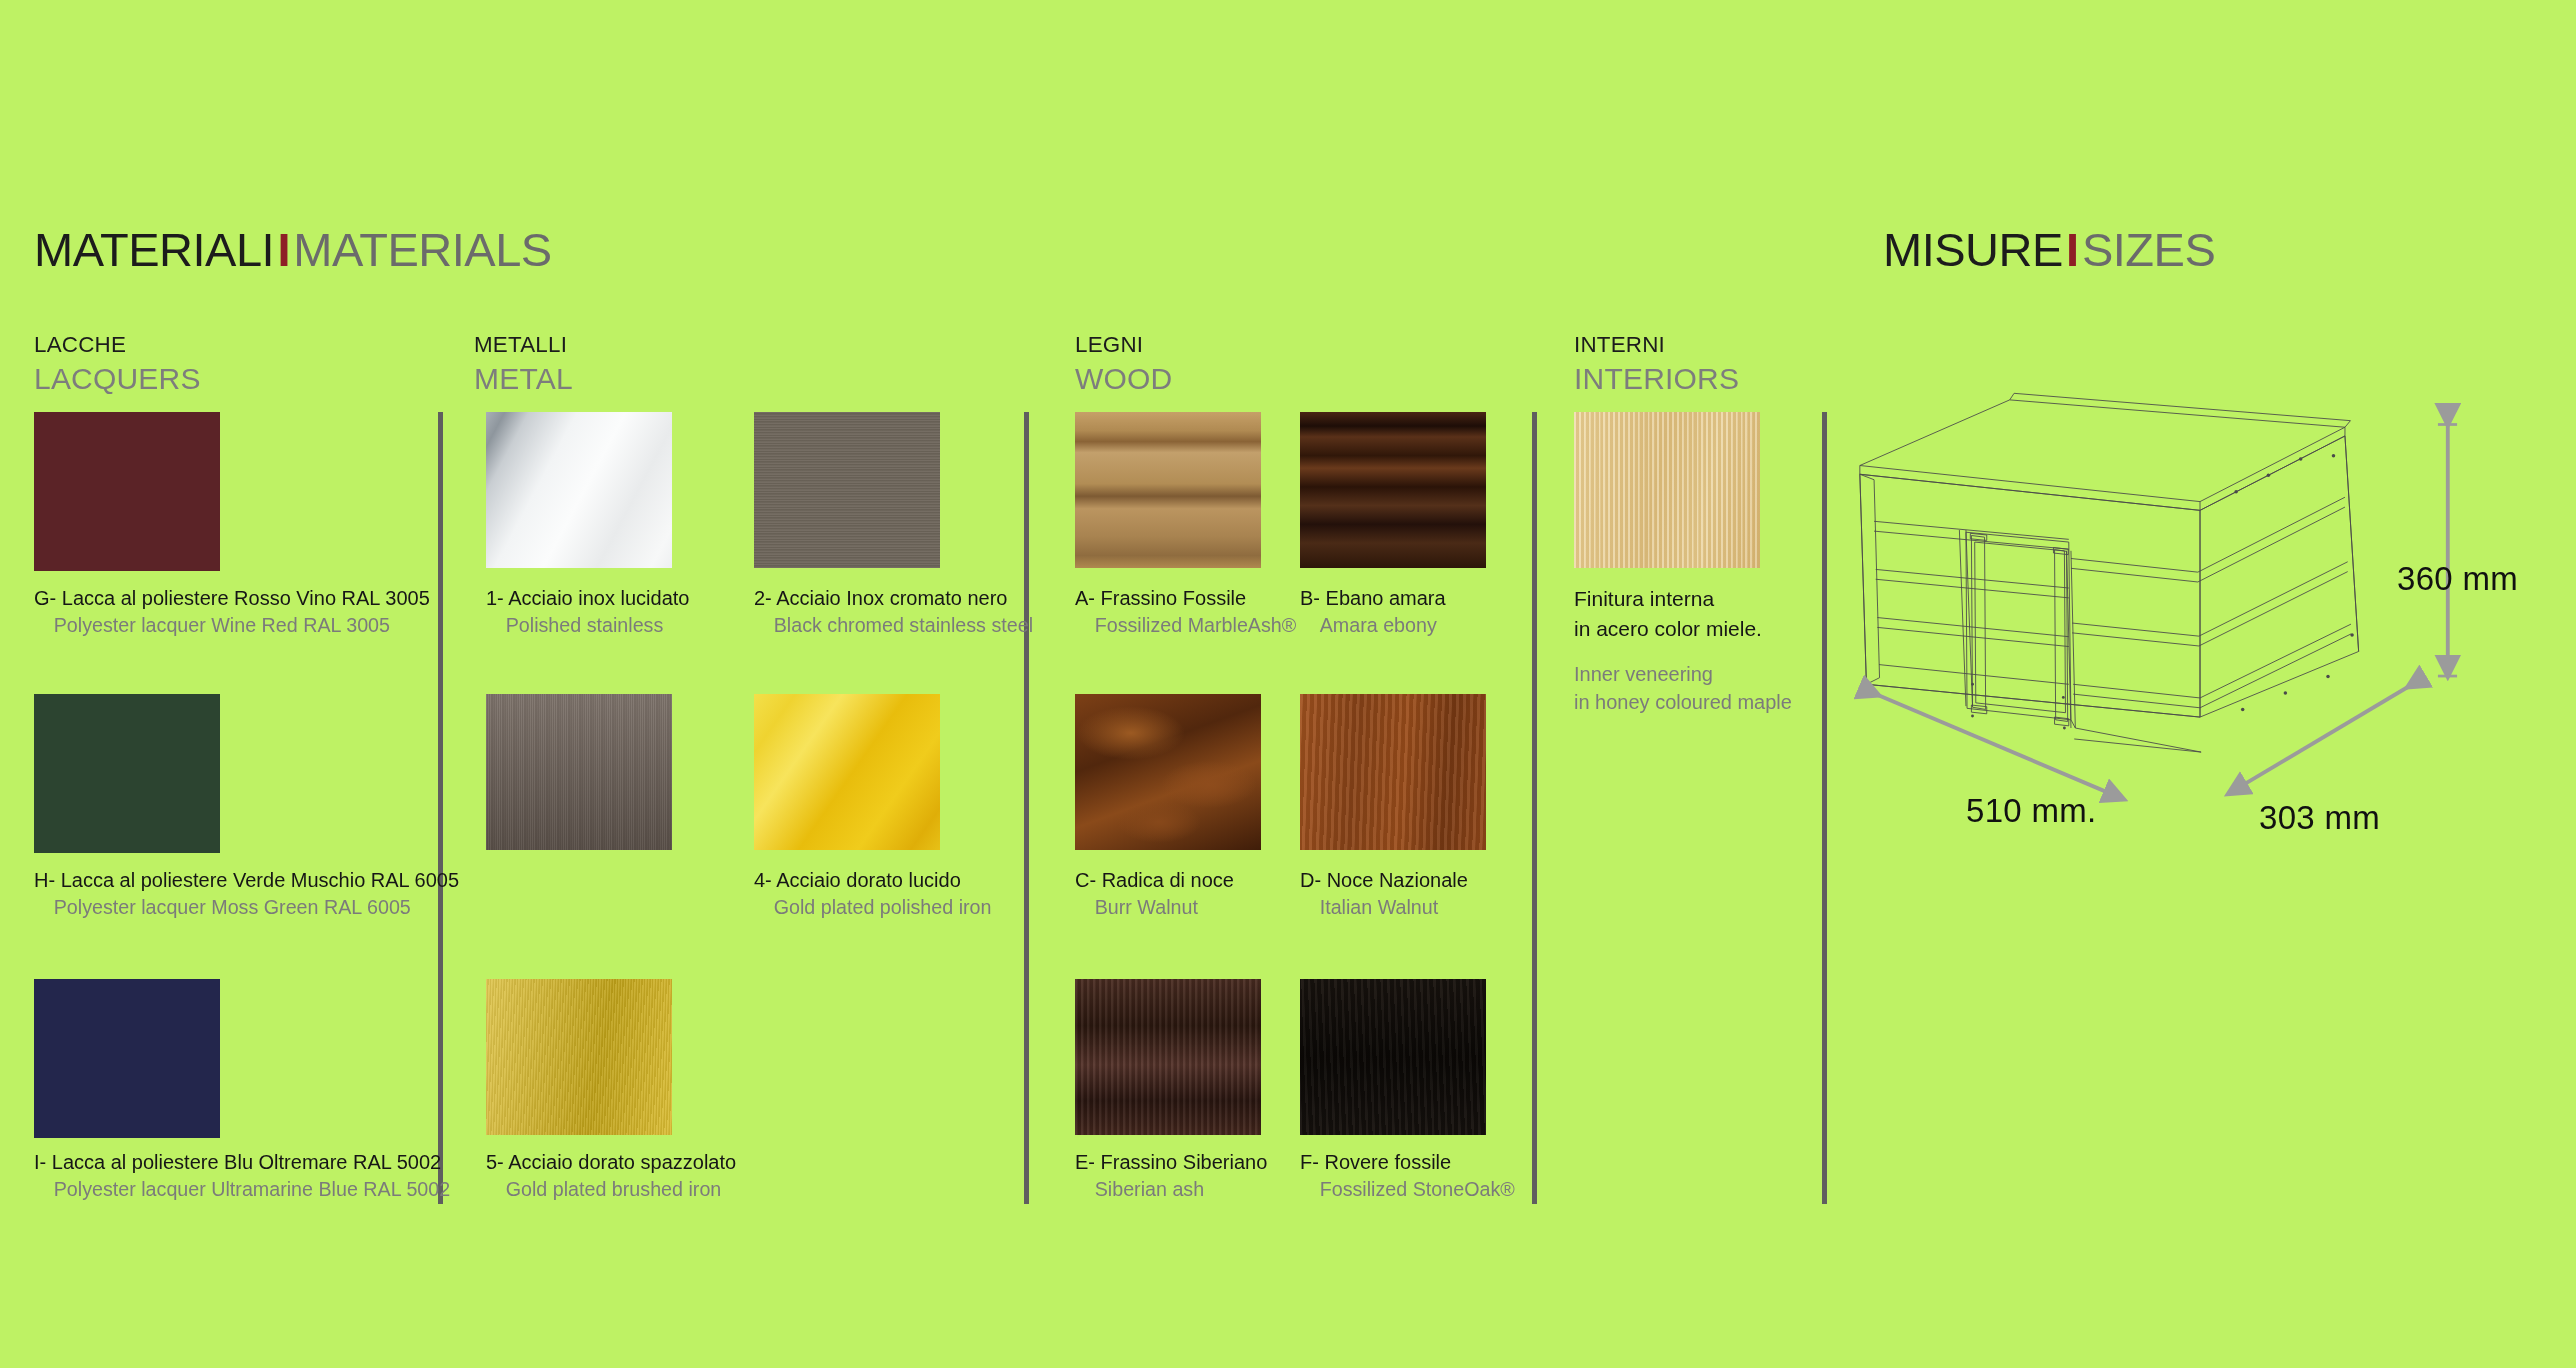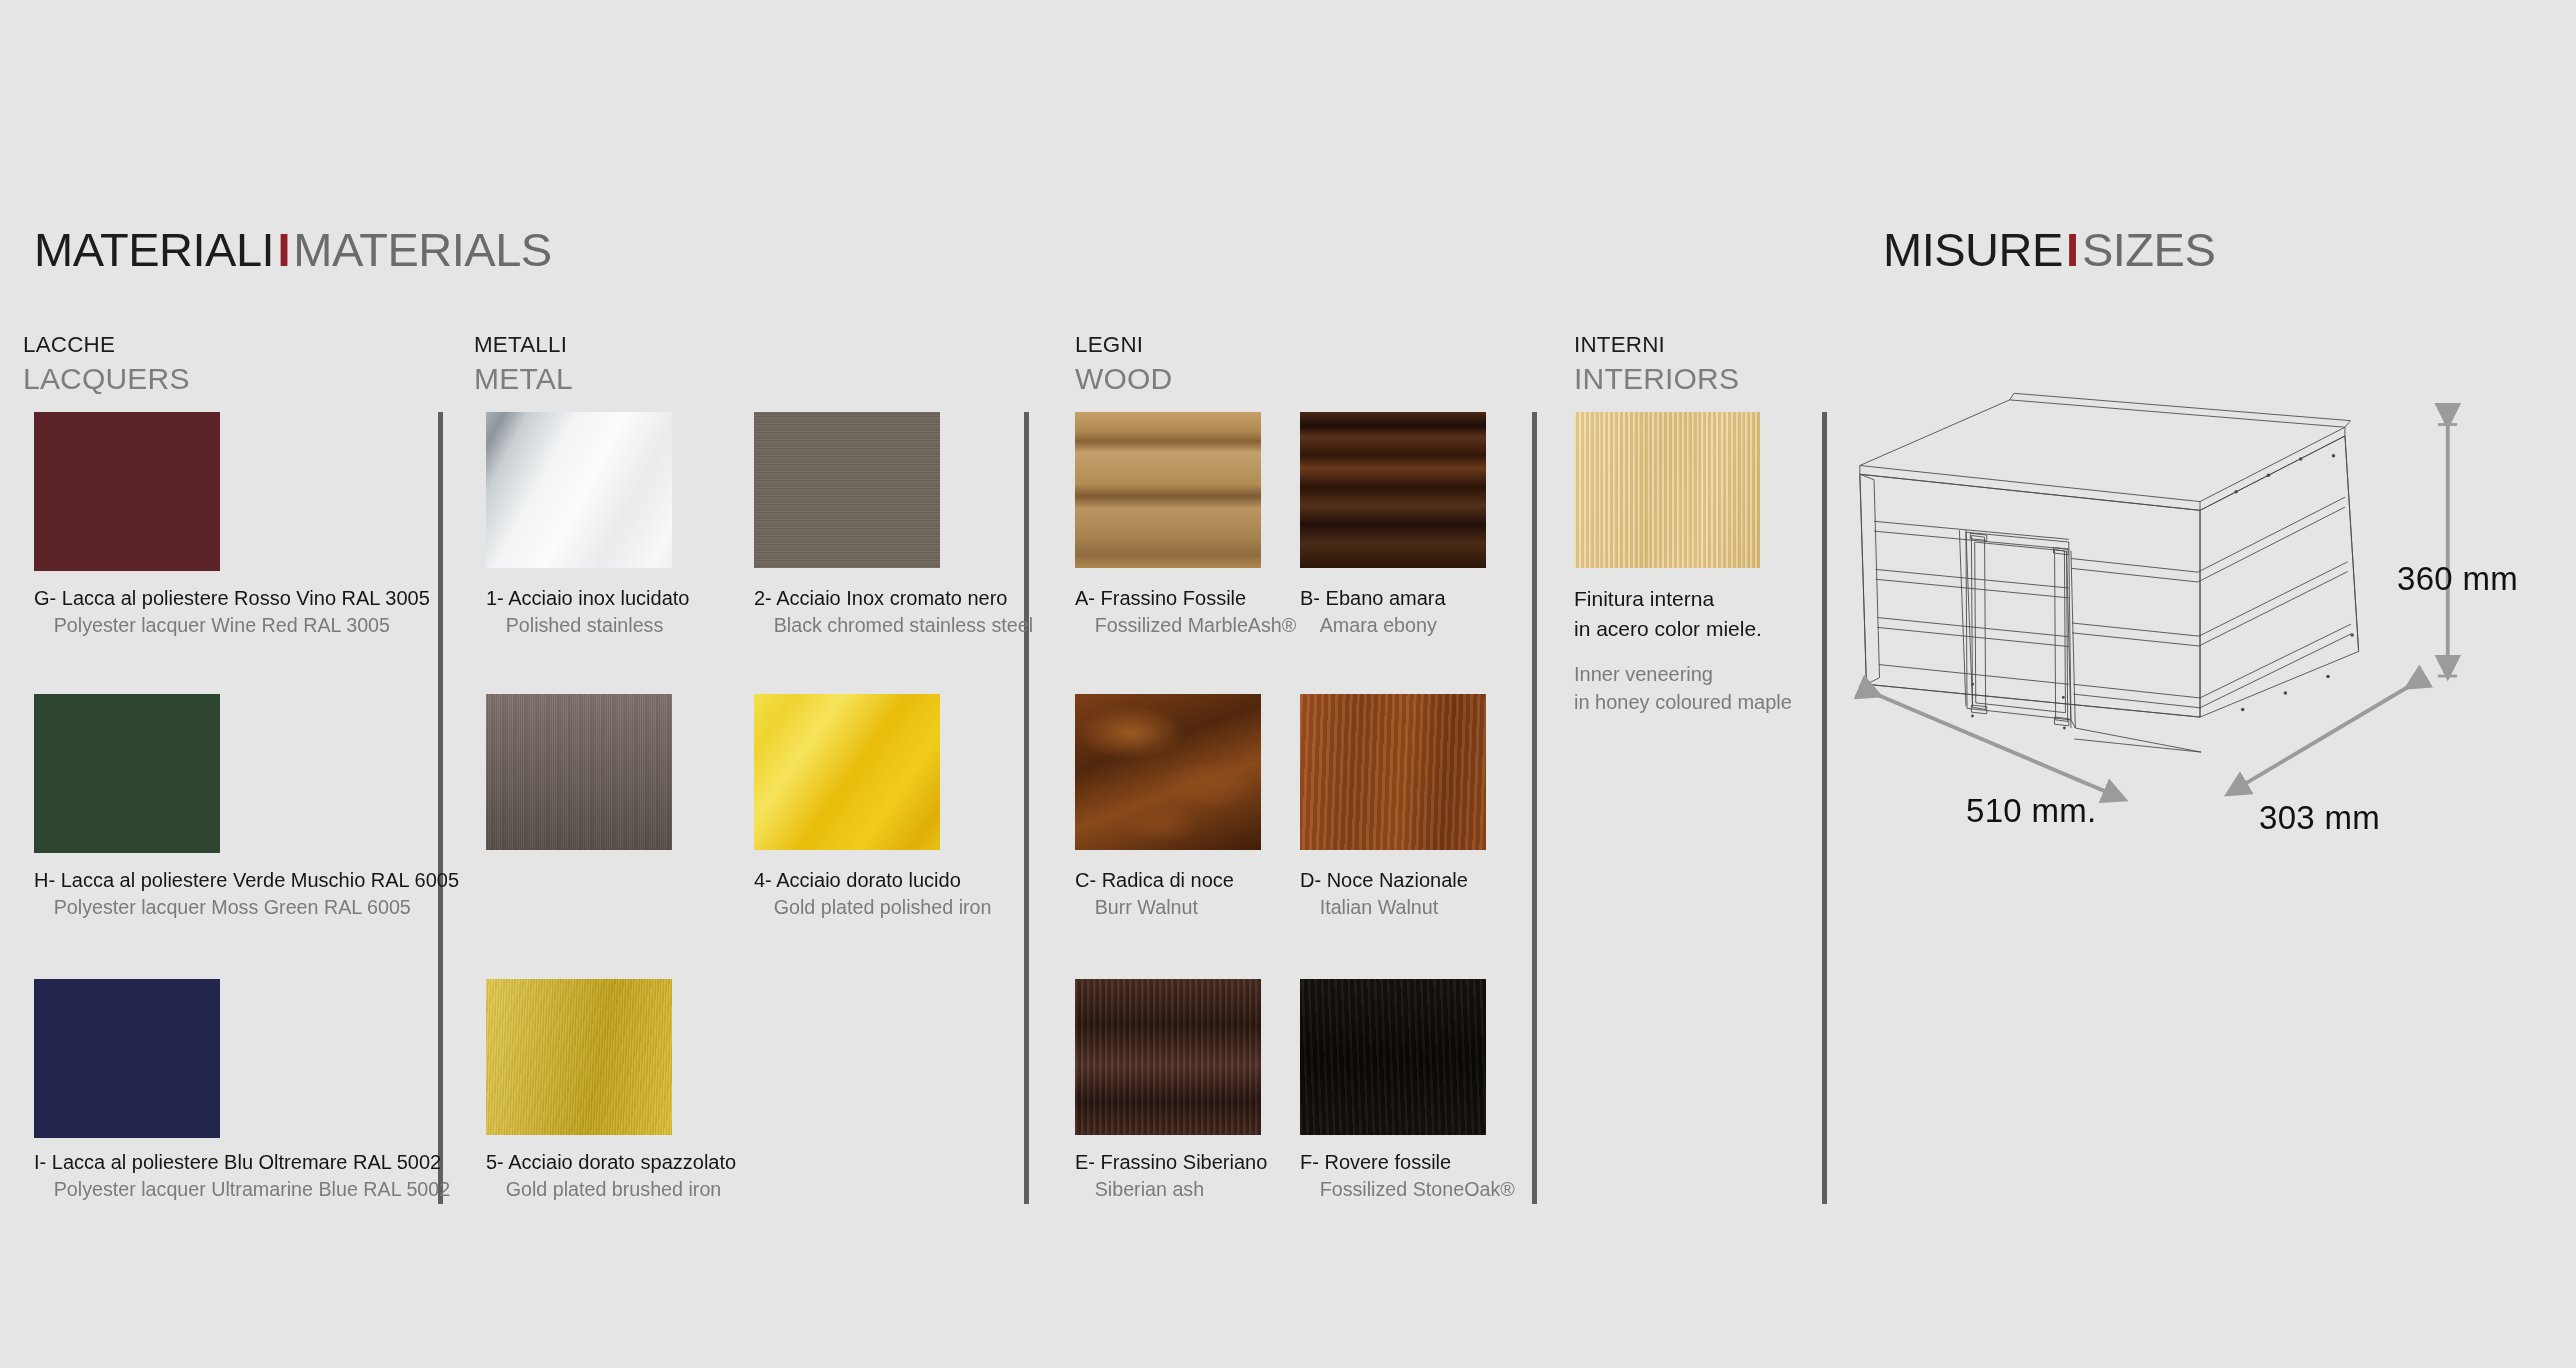--- a/index.html
+++ b/index.html
@@ -2,21 +2,21 @@
 <html style="font-size:8.8px"><head>
 <meta charset="utf-8">
 <style>
   * { box-sizing: border-box; margin: 0; padding: 0; }
   html, body {
     width: 2576px; height: 1368px;
     background: #ffffff;
     font-family: "Liberation Sans", sans-serif;
     overflow: hidden;
   }
-  .page { position: relative; width: 2576px; height: 1368px; background: #e5e5e5; }
+  .page { position: relative; width: 2576px; height: 1368px; background: #bef264; }
 
   
   .section-title {
     position: absolute;
     font-size: 47px;
     font-weight: 400;
     letter-spacing: -0.5px;
     white-space: nowrap;
   }
   .title-it { color: #1c1c1c; }
@@ -118,21 +118,21 @@
 <div class="page">
 
   <div class="section-title" id="materiali-title">
     <span class="title-it">MATERIALI</span><span class="title-sep">I</span><span class="title-en">MATERIALS</span>
   </div>
 
   <div class="section-title" id="misure-title">
     <span class="title-it">MISURE</span><span class="title-sep">I</span><span class="title-en">SIZES</span>
   </div>
 
-  <div class="group-head" style="left:23px; top:331px;">
+  <div class="group-head" style="left:34px; top:331px;">
     <span class="gh-it">LACCHE</span>
     <span class="gh-en">LACQUERS</span>
   </div>
 
   <div class="group-head" style="left:474px; top:331px;">
     <span class="gh-it">METALLI</span>
     <span class="gh-en">METAL</span>
   </div>
 
   <div class="group-head" style="left:1075px; top:331px;">

